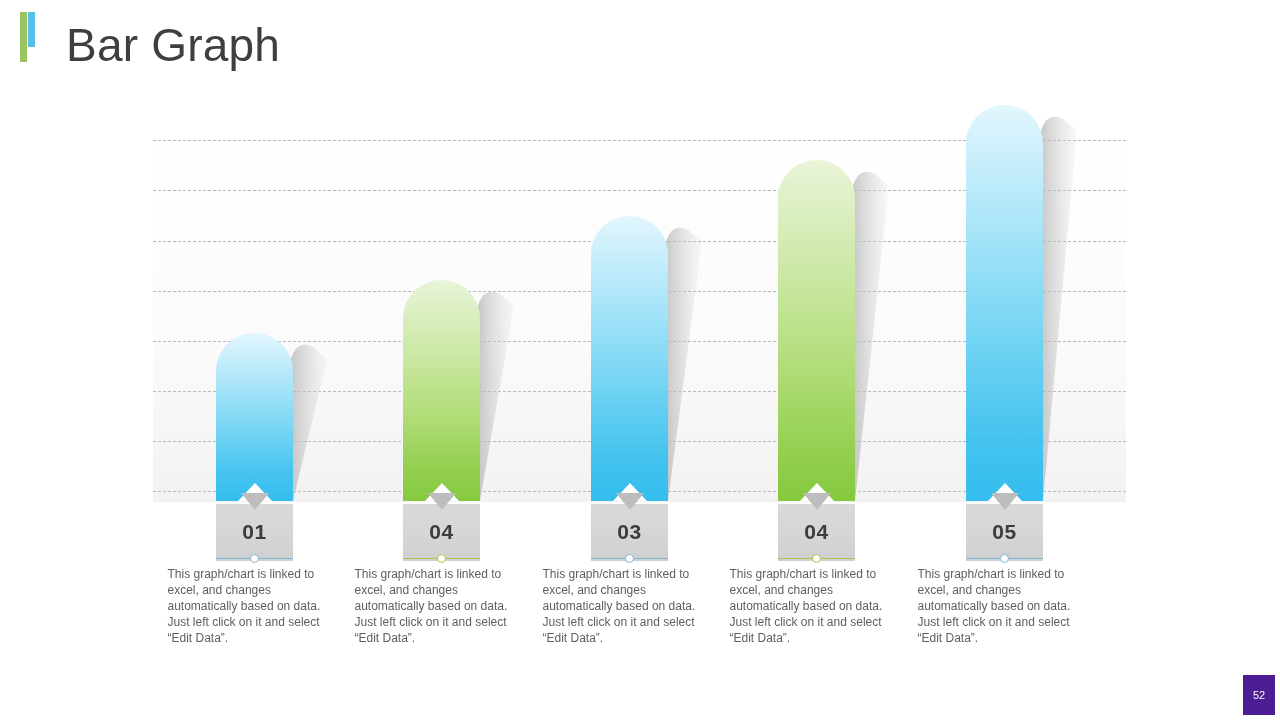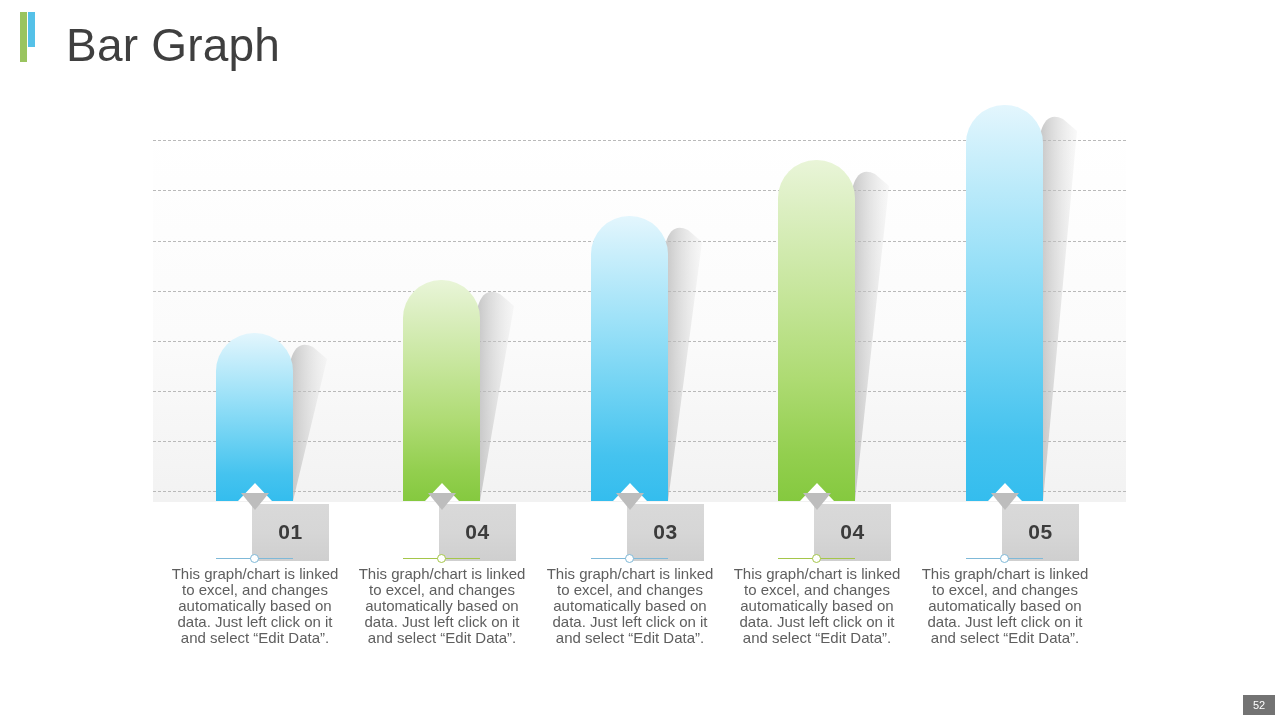--- a/index.html
+++ b/index.html
@@ -116,21 +116,20 @@
     border-right: 14px solid transparent;
     border-top: 17px solid #bdbdbd;
   }
 
   
   .label-box {
     position: absolute;
     width: 77px;
     height: 57px;
     background: linear-gradient(to bottom, #d9d9d9 0%, #d6d6d6 50%, #cfcfcf 100%);
-    margin-left: 36px;
   }
   .label-num {
     position: absolute;
     left: 0;
     top: 16px;
     width: 77px;
     text-align: center;
     font-size: 21px;
     font-weight: bold;
     color: #3c3c3c;
@@ -151,34 +150,34 @@
     background: #ffffff;
     border: 1px solid #7fb9d8;
     box-sizing: border-box;
   }
   .marker-dot.green { border-color: #a5c64a; }
 
   
   .desc {
     position: absolute;
     width: 175px;
-    text-align: center;
-    font-size: 15px;
+    text-align: left;
+    font-size: 12px;
     line-height: 16px;
     color: #5e5e5e;
   }
 
   
   #page-badge {
     position: absolute;
     right: 5px;
     bottom: 5px;
     width: 32px;
-    height: 20px;
-    background: #737373;
+    height: 40px;
+    background: #4c1d95;
     color: #ffffff;
     font-size: 11px;
     display: flex;
     align-items: center;
     justify-content: center;
   }
 </style>
 </head>
 <body>
 

